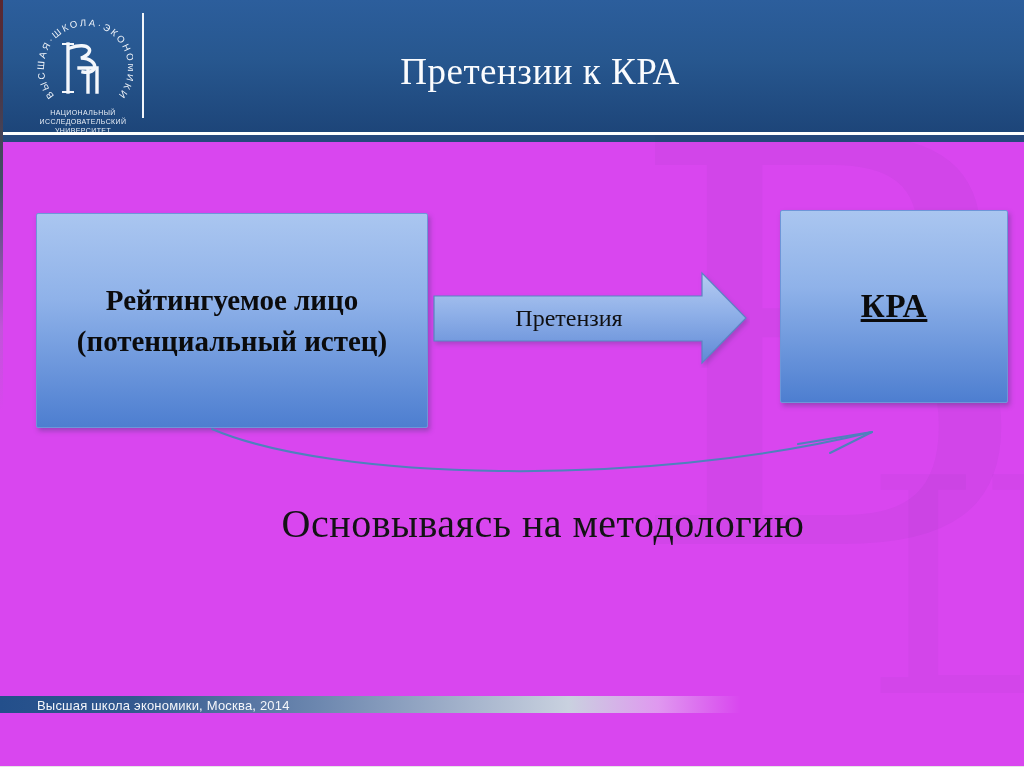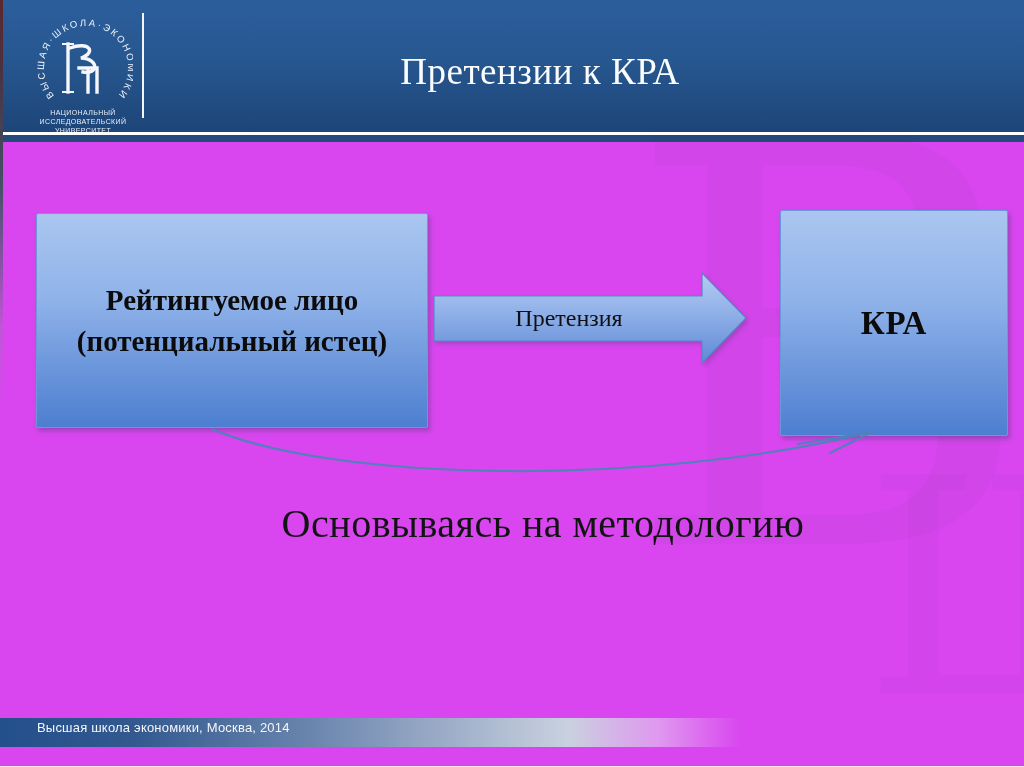--- a/index.html
+++ b/index.html
@@ -47,39 +47,39 @@
   .dbox {
     position:absolute;
     background:linear-gradient(180deg,#aac6f0 0%,#8fb2e9 40%,#4d7ed0 100%);
     border:1px solid #6e96d8; border-radius:2px;
     box-shadow:2px 3px 5px rgba(40,60,90,0.35);
     display:flex; align-items:center; justify-content:center;
     text-align:center; color:#0b0b0c; font-weight:bold;
   }
   .box-left  { left:36px;  top:213px; width:392px; height:215px; font-size:29px; line-height:1.4; }
   .box-left .inner { width:350px; }
-  .box-right { left:780px; top:210px; width:228px; height:226px; font-size:33px; letter-spacing:1px; }
+  .box-right { left:780px; top:210px; width:228px; height:193px; font-size:33px; letter-spacing:1px;text-decoration:underline; }
   
   .block-arrow-svg { position:absolute; left:430px; top:268px; width:320px; height:100px; }
   .arrow-label {
     position:absolute; left:444px; top:296px; width:250px; height:45px;
     display:flex; align-items:center; justify-content:center;
     font-size:24px; color:#101012;
   }
   
   .curve-svg { position:absolute; left:0; top:0; width:1024px; height:767px; pointer-events:none; }
   
   .caption {
     position:absolute; left:0; right:0; top:500px; text-align:center;
     transform:translateX(31px);
     font-size:40px; color:#131315; letter-spacing:0.5px;
   }
   
   .footer-bar {
-    position:absolute; left:0; top:718px; width:748px; height:29px;
+    position:absolute; left:0; top:696px; width:748px; height:17px;
     background:linear-gradient(90deg,#234f8b 0%,#33598f 18%,#6b86ae 42%,#a3b2cb 62%,#c9d1df 76%,rgba(230,234,240,0.5) 88%,rgba(255,255,255,0) 99%);
   }
   .footer-text {
     position:absolute; left:37px; top:0; height:19px; line-height:19px;
     font-family:"Liberation Sans","DejaVu Sans",sans-serif;
     font-size:13px; color:#f4f6fa; letter-spacing:0.2px;
   }
 </style>
 </head>
 <body>

